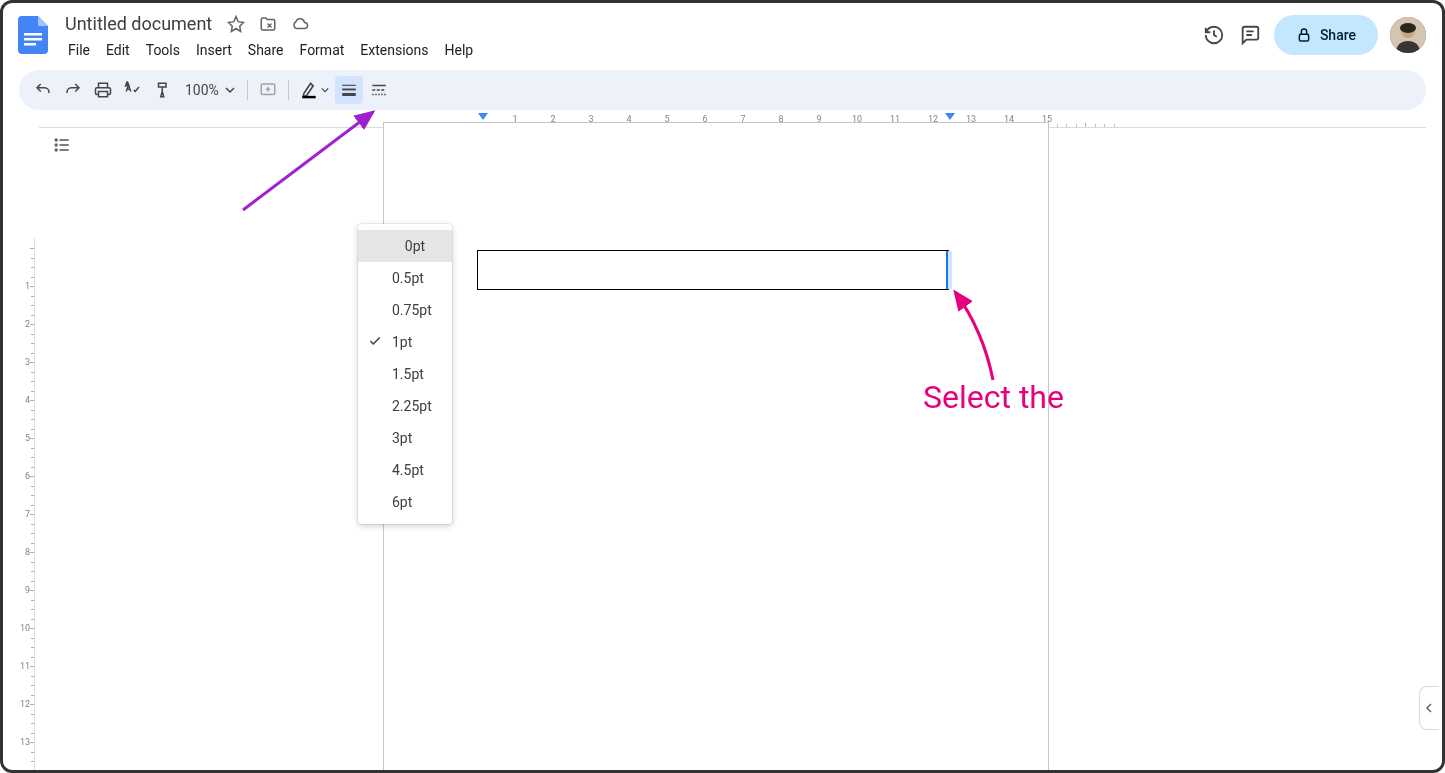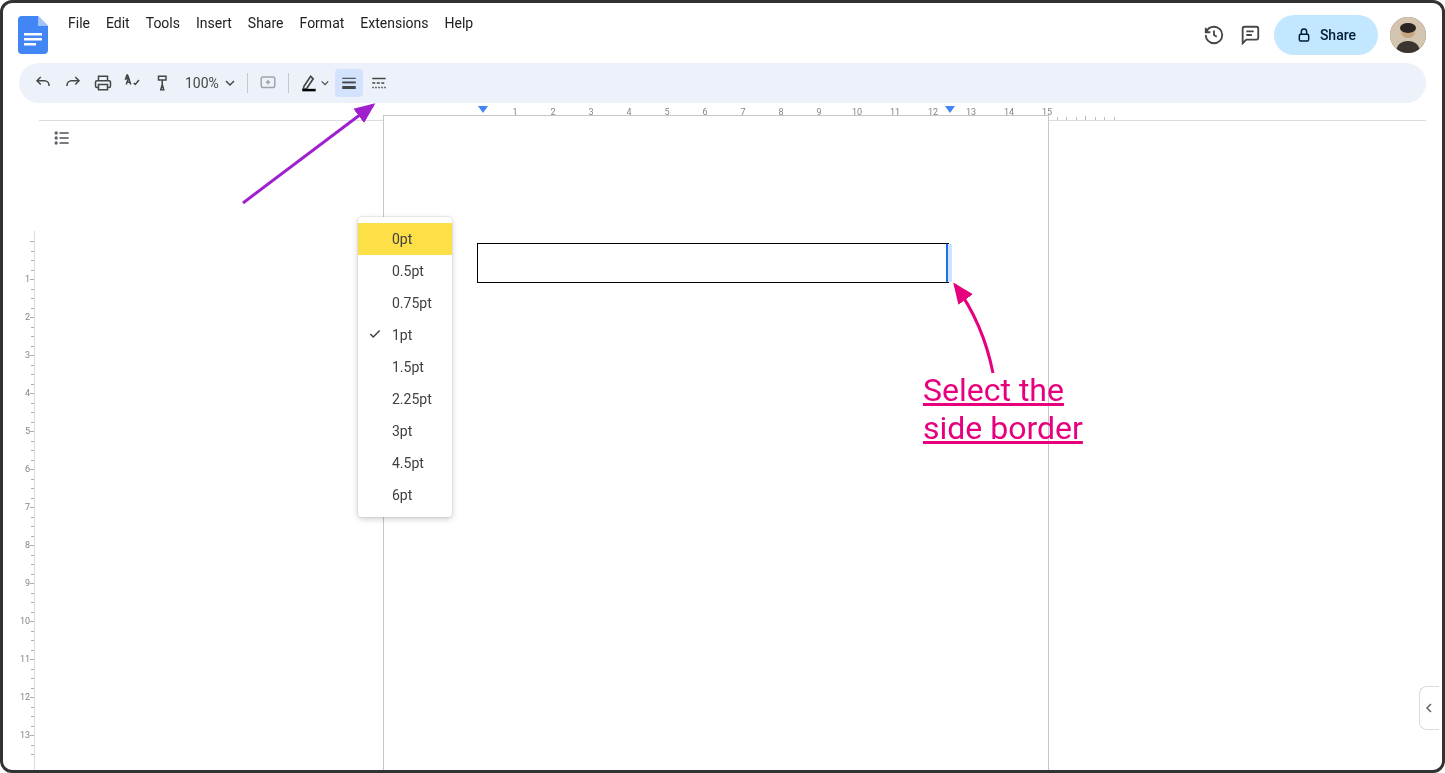--- a/index.html
+++ b/index.html
@@ -42,46 +42,64 @@
 
 .canvas-wrap { position:relative; flex:1; overflow:hidden; }
 .page { position:absolute; left:380px; top:12px; width:666px; height:940px; background:#fff; border:1px solid #c7c7c7; }
 .outline-btn { position:absolute; left:44px; top:20px; width:30px; height:30px; display:flex; align-items:center; justify-content:center; color:#5f6368; cursor:pointer; border-radius:4px; }
 .table-cell { position:absolute; left:474px; top:140px; width:472px; height:40px; border:1px solid #000; }
 .table-cell .right-handle { position:absolute; right:-4px; top:0; bottom:0; width:6px; border-left:2px solid #1a73e8; background:#cfe2ff; }
 
 
 .dropdown { position:absolute; left:355px; top:114px; width:94px; background:#fff; border-radius:4px; box-shadow:0 2px 6px rgba(0,0,0,.2),0 0 0 1px rgba(0,0,0,.05); padding:6px 0; z-index:50; }
 .dd-item { display:flex; align-items:center; height:32px; font-size:14px; color:#3c4043; padding:0 14px 0 34px; position:relative; cursor:pointer; }
-.dd-item.hover { background:#fde047; }
+.dd-item.hover { background:#e5e5e5;justify-content:center; }
 .dd-item .check { position:absolute; left:10px; }
 
 
 .anno { position:absolute; font-family:"Comic Sans MS","Bradley Hand",cursive; font-size:32px; font-weight:400; pointer-events:none; z-index:60; }
 .anno.purple { color:#a020d0; }
-.anno.pink { color:#e6007e;text-decoration:underline; }
+.anno.pink { color:#e6007e; }
 .arrow { position:absolute; z-index:55; pointer-events:none; }
 
 .collapse-tab { position:absolute; right:3px; bottom:40px; width:20px; height:44px; background:#fff; border:1px solid #dadce0; border-right:none; border-radius:8px 0 0 8px; display:flex; align-items:center; justify-content:center; color:#5f6368; cursor:pointer; }
 </style>
 </head>
 <body>
 
 <div class="app">
   <div class="header">
     <div class="docs-logo">
       <svg width="30" height="38" viewBox="0 0 30 38">
           <path fill="#4285f4" d="M4 0h16l10 10v24a4 4 0 0 1-4 4H4a4 4 0 0 1-4-4V4a4 4 0 0 1 4-4z"></path>
           <path fill="#a1c2fa" d="M20 0l10 10H20z"></path>
           <rect x="6" y="17" width="18" height="2.5" fill="#fff"></rect>
           <rect x="6" y="22" width="18" height="2.5" fill="#fff"></rect>
           <rect x="6" y="27" width="12" height="2.5" fill="#fff"></rect>
         </svg>
     </div>
     <div class="title-area">
+      <div class="title-row">
+        <span class="doc-title">Untitled document</span>
+        <span class="icon-btn">
+            <svg width="18" height="18" viewBox="0 0 24 24" fill="none" stroke="#5f6368" stroke-width="2">
+              <path d="M12 2l2.9 6.9L22 10l-5 4.9 1.2 7.1L12 18l-6.2 4 1.2-7.1L2 10l7.1-1.1z"></path>
+            </svg>
+          </span>
+        <span class="icon-btn">
+            <svg width="18" height="18" viewBox="0 0 24 24" fill="none" stroke="#5f6368" stroke-width="2">
+              <path d="M3 6a2 2 0 012-2h4l2 2h8a2 2 0 012 2v2M3 6v12a2 2 0 002 2h14a2 2 0 002-2V10M12 12l4 4m0-4l-4 4" stroke-linecap="round"></path>
+            </svg>
+          </span>
+        <span class="icon-btn">
+            <svg width="20" height="18" viewBox="0 0 24 24" fill="none" stroke="#5f6368" stroke-width="2">
+              <path d="M18 18a4 4 0 000-8 6 6 0 00-11.5-1A5 5 0 007 18h11z"></path>
+            </svg>
+          </span>
+      </div>
       <div class="menu-row" id="menu-row">
           <span class="menu-item">File</span>
           <span class="menu-item">Edit</span>
           <span class="menu-item">Tools</span>
           <span class="menu-item">Insert</span>
           <span class="menu-item">Share</span>
           <span class="menu-item">Format</span>
           <span class="menu-item">Extensions</span>
           <span class="menu-item">Help</span>
         </div>
@@ -410,21 +428,20 @@
       <defs>
           <marker id="ah1" markerWidth="8" markerHeight="8" refX="6" refY="3" orient="auto">
             <path d="M0 0L7 3L0 6z" fill="#a020d0"></path>
           </marker>
         </defs>
       <line x1="10" y1="110" x2="140" y2="12" stroke="#a020d0" stroke-width="3" marker-end="url(#ah1)"></line>
     </svg>
 
     <div class="anno pink" style="left:920px; top:268px;">
       <div>Select the</div>
-      <div>side border</div>
     </div>
     <svg class="arrow" style="left:940px; top:170px" width="80" height="110">
       <defs>
           <marker id="ah2" markerWidth="8" markerHeight="8" refX="6" refY="3" orient="auto">
             <path d="M0 0L7 3L0 6z" fill="#e6007e"></path>
           </marker>
         </defs>
       <path d="M50 100 Q 40 50 12 12" fill="none" stroke="#e6007e" stroke-width="3" marker-end="url(#ah2)"></path>
     </svg>
 

